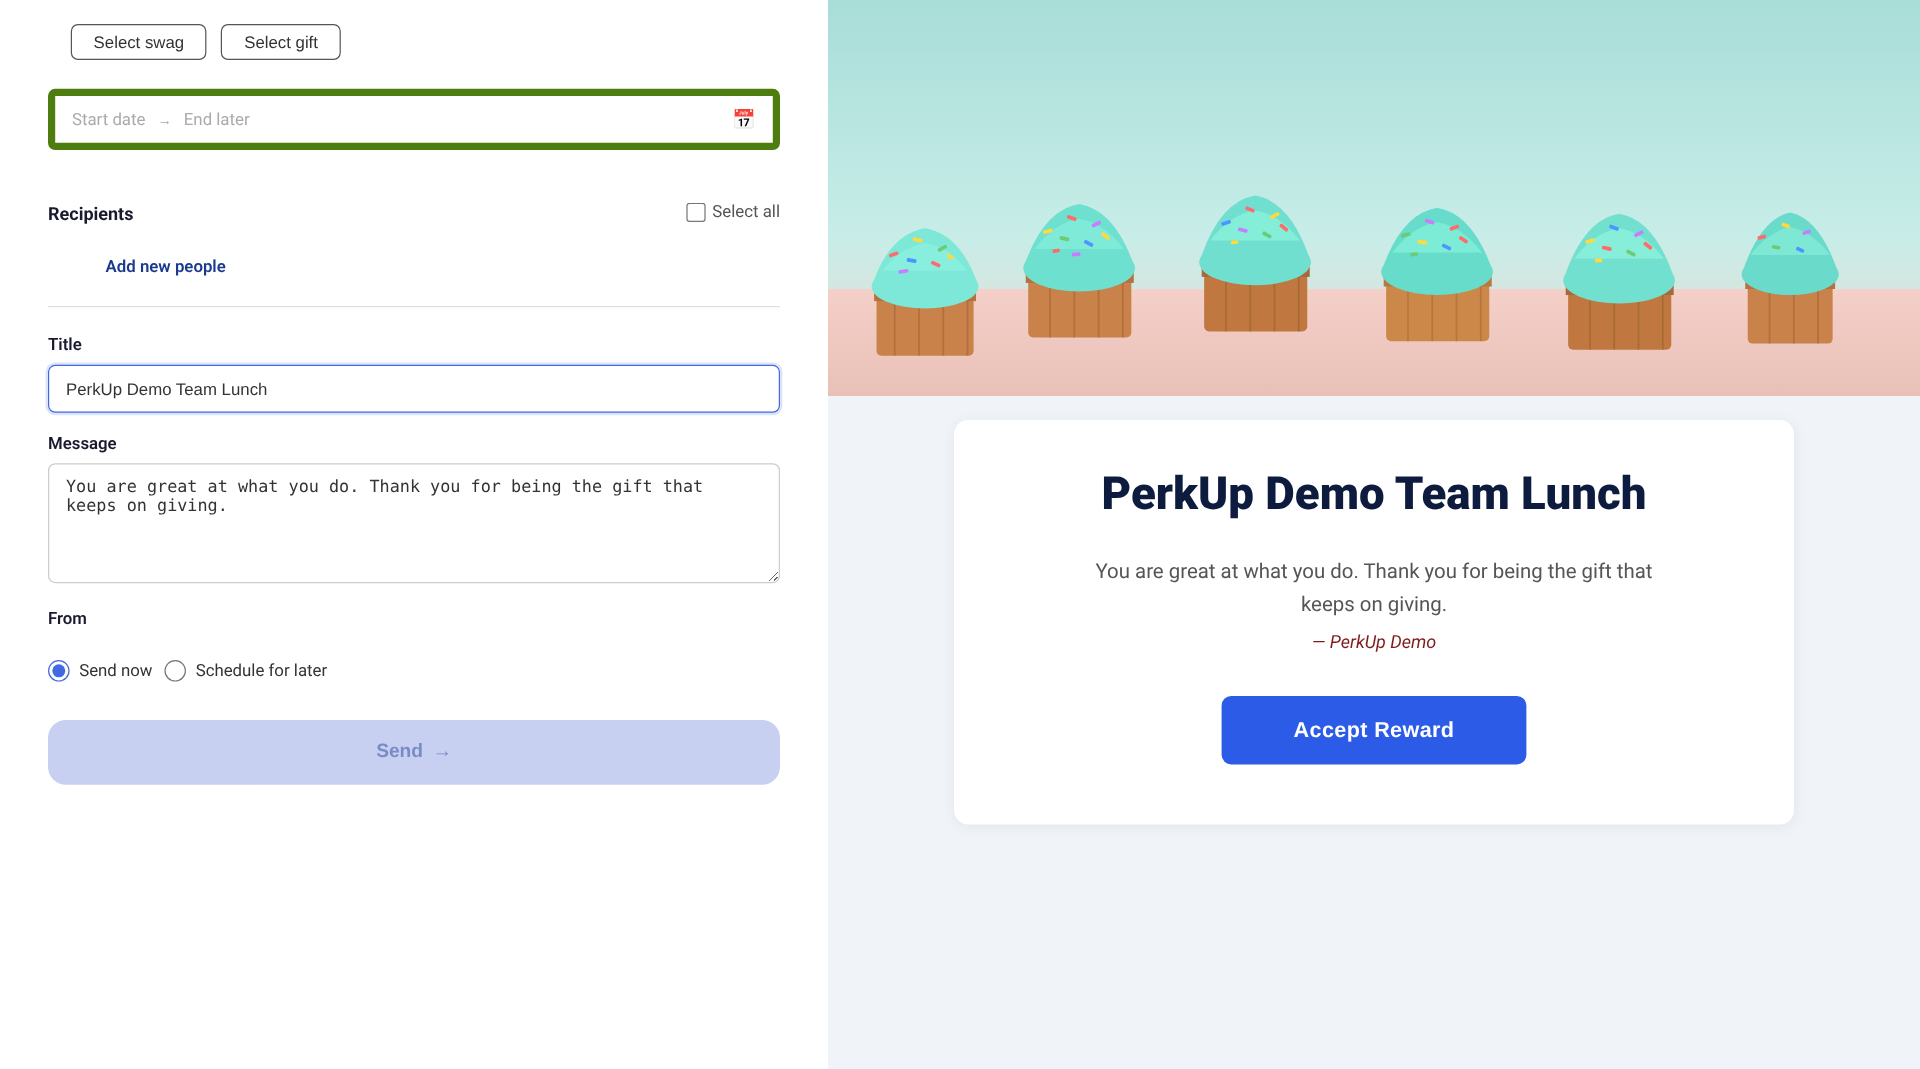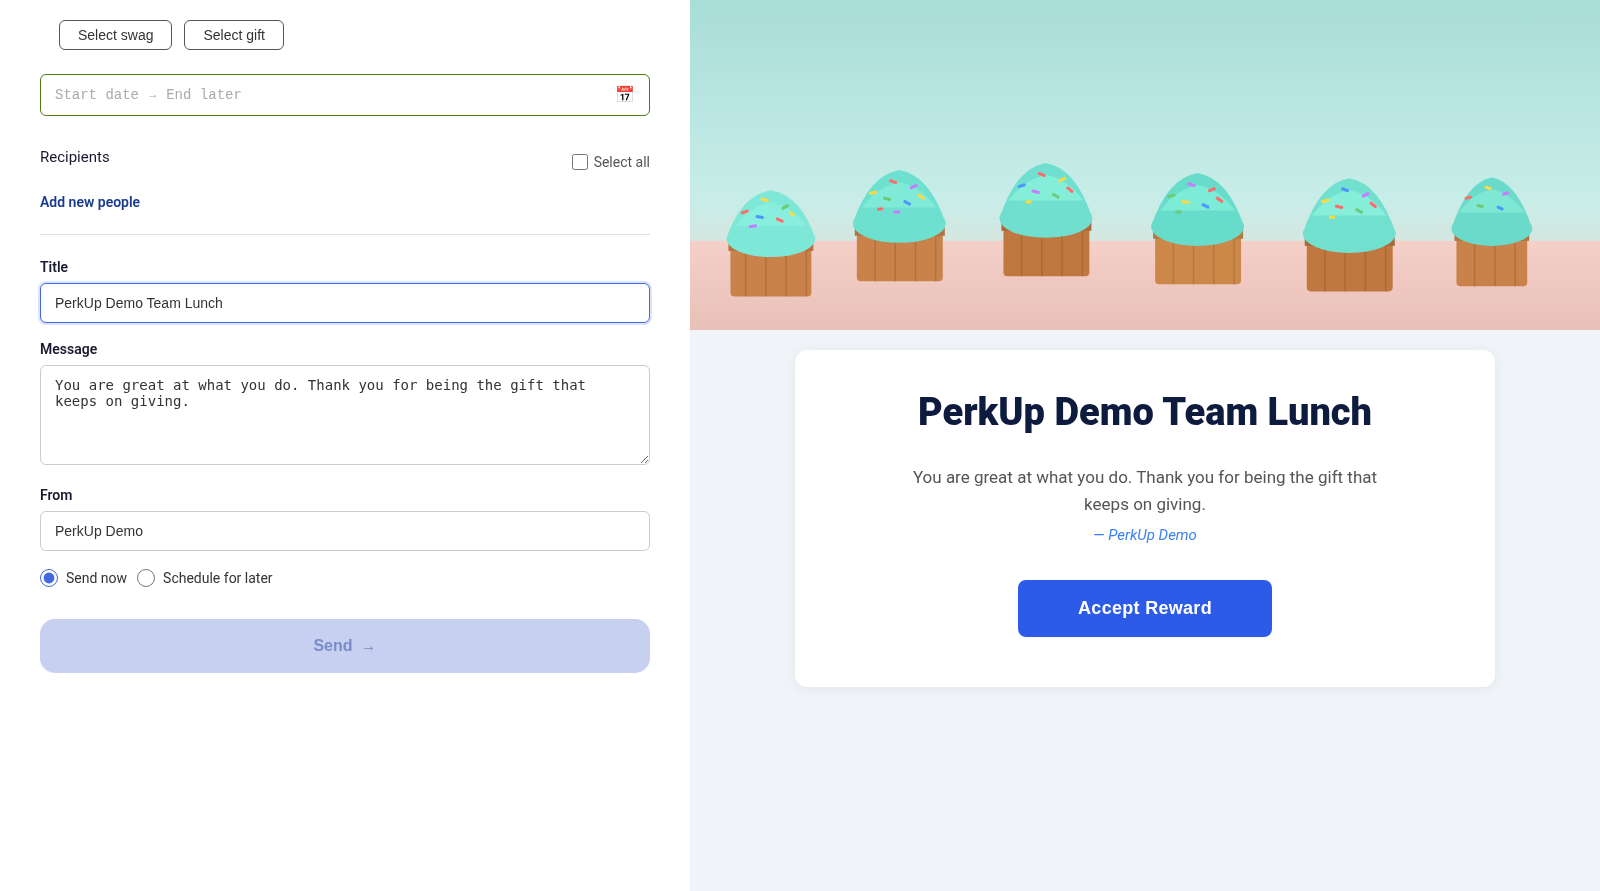--- a/index.html
+++ b/index.html
@@ -37,47 +37,47 @@
       padding: 6px 18px;
       font-size: 14px;
       font-weight: 500;
       color: #333;
       cursor: pointer;
     }
 
     .date-row {
       display: flex;
       align-items: center;
-      border: 1px solid #4d7c0f;
+      border: 6px solid #4d7c0f;
       border-radius: 6px;
       padding: 10px 14px;
       margin-bottom: 32px;
       gap: 10px;
       color: #aaa;
       font-size: 14px;
-      font-family: Liberation Mono, monospace;
     }
     .date-arrow {
       color: #aaa;
       font-size: 12px;
     }
     .date-divider {
       flex: 1;
     }
     .calendar-icon {
       color: #aaa;
       font-size: 16px;
       cursor: pointer;
     }
 
     .section-label {
       font-size: 15px;
-      font-weight: 400;
+      font-weight: 700;
       color: #1a1a2e;
       margin-bottom: 10px;
+      margin-top: 12px;
     }
 
     .recipients-row {
       display: flex;
       align-items: center;
       justify-content: space-between;
       margin-bottom: 10px;
     }
 
     .select-all-row {
@@ -234,21 +234,21 @@
       font-size: 17px;
       color: #555;
       line-height: 1.6;
       margin-bottom: 8px;
       max-width: 500px;
     }
 
     .preview-from {
       font-size: 15px;
       font-style: italic;
-      color: #3b82f6;
+      color: #7f1d1d;
       margin-bottom: 36px;
     }
 
     .accept-button {
       background: #2c5be8;
       color: #fff;
       border: none;
       border-radius: 8px;
       padding: 18px 60px;
       font-size: 18px;
@@ -277,37 +277,36 @@
 
   <div class="recipients-row">
     <span class="section-label">Recipients</span>
     <div class="select-all-row">
       <input type="checkbox" style="">
       <label>Select all</label>
     </div>
   </div>
 
 
-  <a class="add-new-people" style="margin-top:8px;">Add new people</a>
+  <a class="add-new-people" style="margin-top:8px;margin-left:48px;">Add new people</a>
 
   <hr class="divider">
 
   <div class="field-group">
     <div class="field-label">Title</div>
     <input class="input-field title-input" type="text" value="PerkUp Demo Team Lunch" style="">
   </div>
 
   <div class="field-group">
     <div class="field-label">Message</div>
     <textarea class="input-field" style="">You are great at what you do. Thank you for being the gift that keeps on giving.</textarea>
   </div>
 
   <div class="field-group">
     <div class="field-label">From</div>
-    <input class="input-field" type="text" value="PerkUp Demo" style="">
   </div>
 
   <div class="radio-group">
     <label class="radio-option">
       <input type="radio" name="send-timing" checked="" style="">
       <span>Send now</span>
     </label>
     <label class="radio-option">
       <input type="radio" name="send-timing" style="">
       <span>Schedule for later</span>

